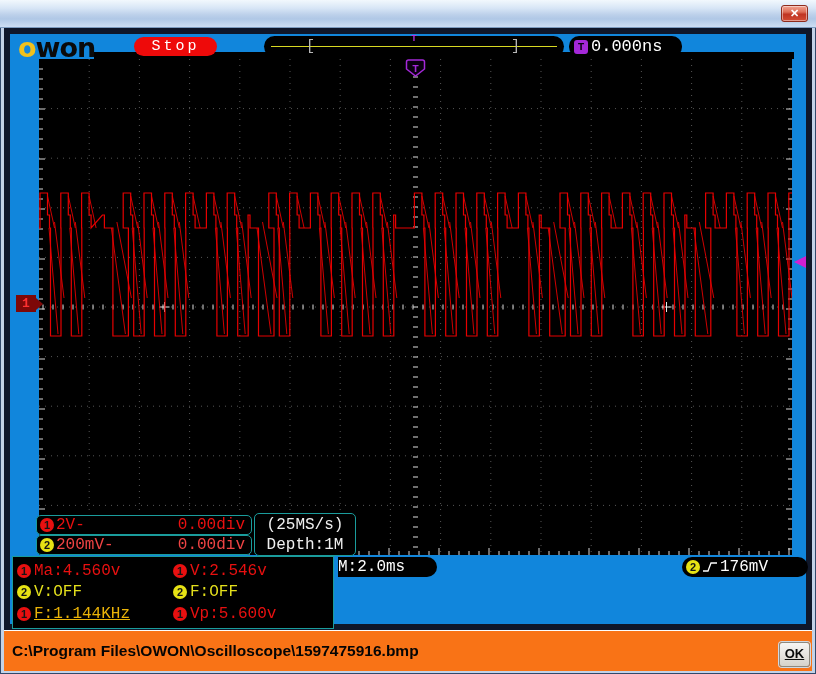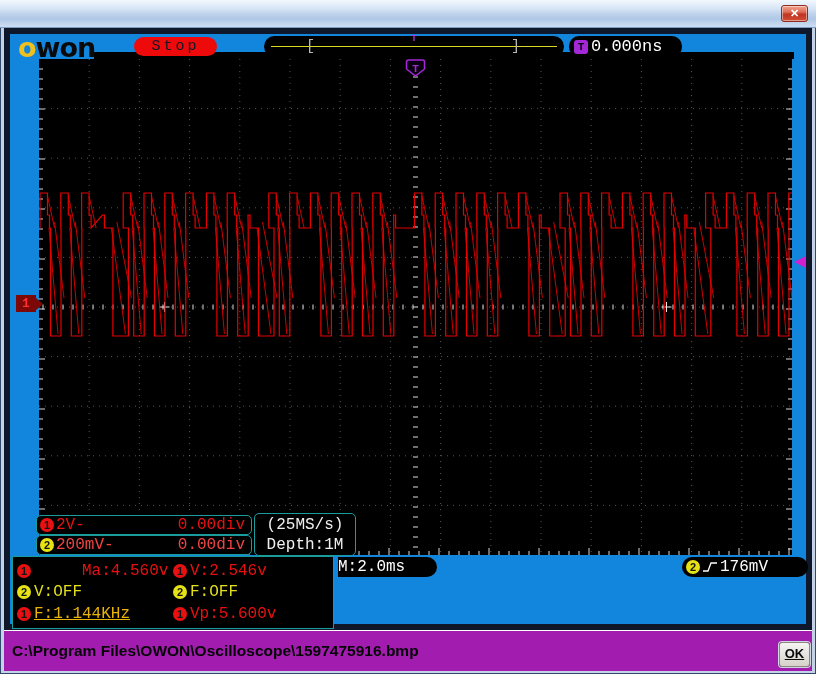--- a/index.html
+++ b/index.html
@@ -27,21 +27,21 @@
   .osc{
     position:absolute;left:4px;top:28px;width:808px;height:602px;
     background:#1186dc;border:6px solid #0f172a;
   }
   .logo{position:absolute;left:8px;top:1px;font:bold 27px/26px "DejaVu Sans",sans-serif;letter-spacing:-1px;}
   .logo .o{color:#f0c11c;}
   .logo .rest{color:#0a0a0a;}
   .ruler-strip{position:absolute;left:84px;top:18px;width:700px;height:7px;background:#000;}
   .stop-pill{
     position:absolute;left:124px;top:3px;width:83px;height:19px;border-radius:10px;
-    background:#ee0a0a;color:#0f172a;font:15px/19px "Liberation Mono",monospace;
+    background:#ee0a0a;color:#ffffff;font:15px/19px "Liberation Mono",monospace;
     letter-spacing:3px;text-align:center;
   }
   .trigbar{
     position:absolute;left:254px;top:2px;width:300px;height:21px;border-radius:11px;background:#000;
   }
   .trigbar .yline{position:absolute;left:7px;right:7px;top:10px;height:1px;background:#d8d822;}
   .trigbar .brk{position:absolute;top:1px;color:#b8b8b8;font:15px/19px "Liberation Mono",monospace;}
   .trigbar .brk.l{left:42px;} .trigbar .brk.r{left:247px;}
   .trigbar .tmark{position:absolute;left:0;right:0;top:-1px;text-align:center;color:#b030e0;font:bold 9px/9px "Liberation Mono",monospace;}
   .time-pill{
@@ -98,21 +98,21 @@
   .meas-panel{
     position:absolute;left:2px;top:522px;width:322px;height:73px;background:#000;
     border:1px solid #1a9c9c;
     display:grid;grid-template-columns:1fr 1fr;grid-template-rows:1fr 1fr 1fr;
     padding:3px 4px;
   }
   .meas-cell{display:flex;align-items:center;gap:3px;font:16px/18px "Liberation Mono",monospace;}
   
   .statusbar{
     position:absolute;left:4px;top:630px;width:808px;height:41px;
-    background:#a21caf;border-top:1px solid #fdfdfd;
+    background:#f97316;border-top:1px solid #fdfdfd;
   }
   .file-path{
     position:absolute;left:8px;top:10px;color:#050505;
     font:bold 15.5px/20px "Liberation Sans",sans-serif;
   }
   .ok-btn{
     position:absolute;left:775px;top:11px;width:31px;height:25px;
     background:linear-gradient(#f6f5f3,#e3e0db 60%,#d6d2cb);
     border:1px solid #8d897f;border-radius:3px;
     color:#0a0a0a;font:bold 13px/22px "Liberation Sans",sans-serif;text-align:center;
@@ -569,21 +569,21 @@
     </div>
 
     <div class="rate-box">
       <div>(25MS/s)</div>
       <div>Depth:1M</div>
     </div>
 
     <div class="meas-panel" id="meas-panel">
         <div class="meas-cell">
           <span class="badge b1">1</span>
-          <span style="color: rgb(232, 16, 16); margin-left: 48px;">Ma:4.560v</span>
+          <span style="color: rgb(232, 16, 16);">Ma:4.560v</span>
         </div>
         <div class="meas-cell">
           <span class="badge b1">1</span>
           <span style="color: rgb(232, 16, 16);">V:2.546v</span>
         </div>
         <div class="meas-cell">
           <span class="badge b2">2</span>
           <span style="color: rgb(227, 223, 28);">V:OFF</span>
         </div>
         <div class="meas-cell">

